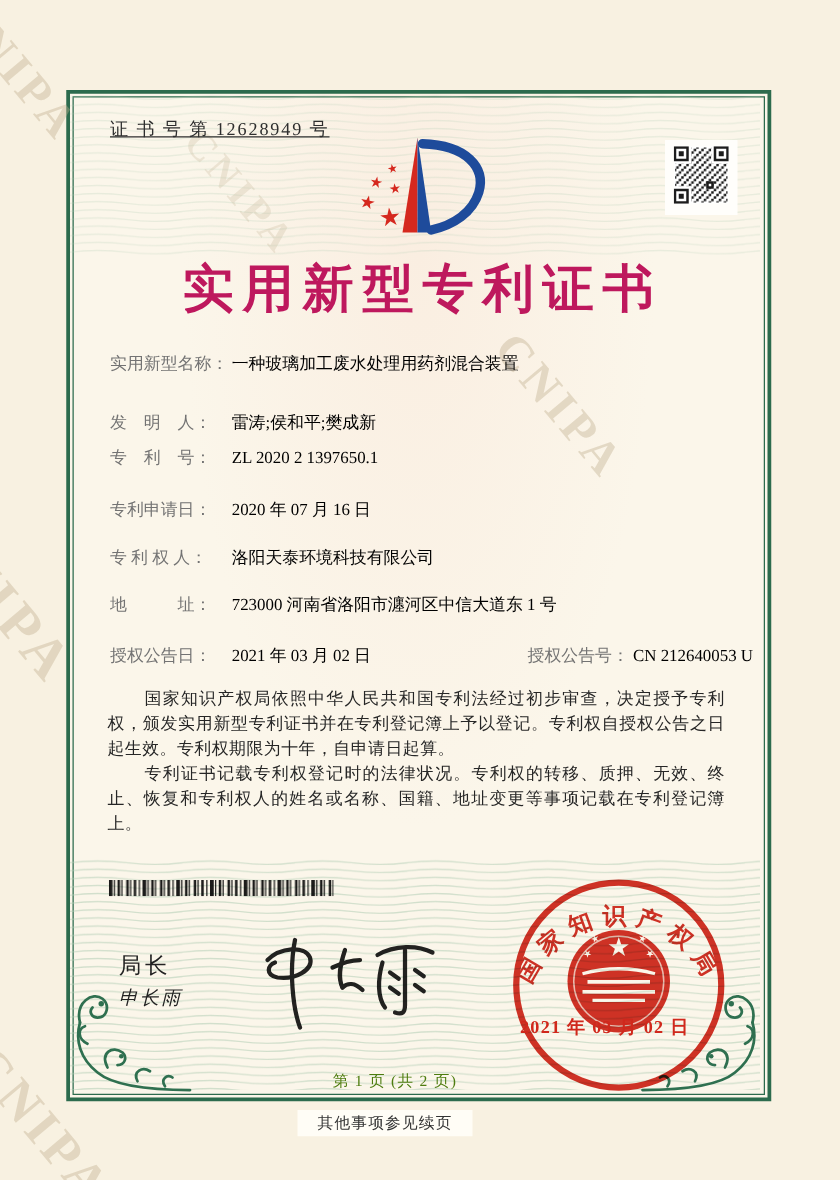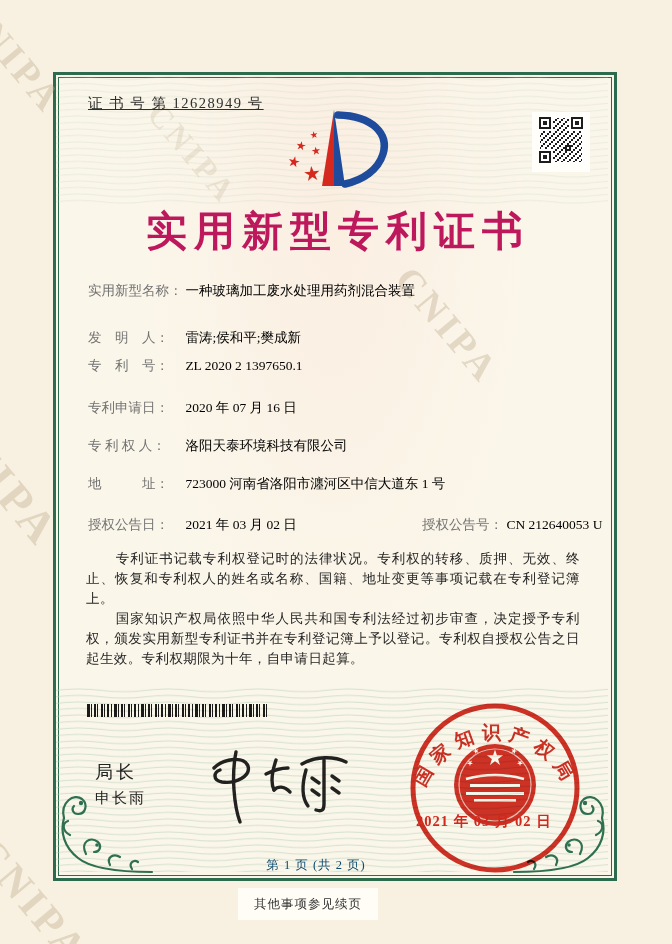--- a/index.html
+++ b/index.html
@@ -45,33 +45,33 @@
   .pair2{position:absolute;left:330px;top:0;text-align:right;}
   .pair2 .lbl{width:85px;}
   .paras{
     position:absolute;left:86px;top:549px;width:494px;z-index:4;
     font-size:13.5px;line-height:20px;color:#262626;text-align:justify;
     letter-spacing:.4px;
   }
   .paras p{margin:0;text-indent:2.2em;}
   .barcode{position:absolute;left:87px;top:704px;z-index:4;mix-blend-mode:multiply;}
   .officer-title{position:absolute;left:95px;top:760px;font-size:18px;letter-spacing:3px;color:#222;z-index:4;}
-  .officer-name{position:absolute;left:95px;top:789px;font-size:15px;letter-spacing:2px;color:#222;z-index:4;}
+  .officer-name{position:absolute;left:95px;top:789px;font-size:15px;letter-spacing:2px;color:#222;z-index:4;font-style:italic;}
   .sig{position:absolute;left:198px;top:746px;z-index:4;mix-blend-mode:multiply;}
   .seal{position:absolute;left:408px;top:701px;z-index:4;mix-blend-mode:multiply;opacity:.95;}
   .seal-date{
     position:absolute;left:416px;top:812px;font-size:14.5px;letter-spacing:1px;
     color:#d0281c;font-weight:bold;z-index:5;white-space:nowrap;
   }
   .page-info{
     position:absolute;left:316px;top:857px;transform:translateX(-50%);
-    font-size:12.5px;color:#0c4a6e;letter-spacing:1px;z-index:4;white-space:nowrap;
+    font-size:12.5px;color:#4d7c0f;letter-spacing:1px;z-index:4;white-space:nowrap;
   }
   .foot-note{
-    position:absolute;left:238px;top:888px;width:140px;height:32px;
+    position:absolute;left:238px;top:888px;width:140px;height:21px;
     background:#fffdf6;display:flex;align-items:center;justify-content:center;
     font-size:12.5px;color:#333;letter-spacing:1px;z-index:4;white-space:nowrap;
   }
 </style>
 </head>
 <body>
 
 <svg width="0" height="0" style="position:absolute" aria-hidden="true">
   <defs>
     <polygon id="st" points="0,-10 2.25,-3.09 9.51,-3.09 3.63,1.18 5.88,8.09 0,3.82 -5.88,8.09 -3.63,1.18 -9.51,-3.09 -2.25,-3.09"></polygon>
@@ -211,22 +211,22 @@
       <span class="lbl">授权公告日：</span>
       <span class="val">2021 年 03 月 02 日</span>
       <span class="pair2">
         <span class="lbl">授权公告号：</span>
         <span class="val">CN 212640053 U</span>
       </span>
     </div>
   </div>
 
   <div class="paras">
+    <p>国家知识产权局依照中华人民共和国专利法经过初步审查，决定授予专利权，颁发实用新型专利证书并在专利登记簿上予以登记。专利权自授权公告之日起生效。专利权期限为十年，自申请日起算。</p>
     <p>专利证书记载专利权登记时的法律状况。专利权的转移、质押、无效、终止、恢复和专利权人的姓名或名称、国籍、地址变更等事项记载在专利登记簿上。</p>
-    <p>国家知识产权局依照中华人民共和国专利法经过初步审查，决定授予专利权，颁发实用新型专利证书并在专利登记簿上予以登记。专利权自授权公告之日起生效。专利权期限为十年，自申请日起算。</p>
   </div>
 
   <svg class="barcode" width="180" height="13">
     <rect width="180" height="13" fill="url(#bars)"></rect>
   </svg>
 
   <div class="officer-title">局长</div>
   <div class="officer-name">申长雨</div>
 
   <svg class="sig" width="155" height="78" viewBox="0 0 155 78">

